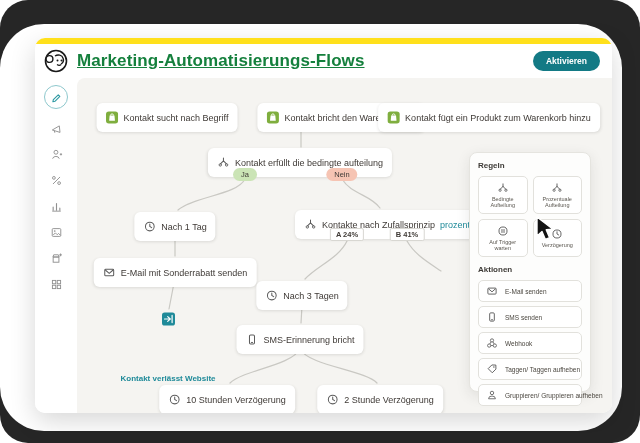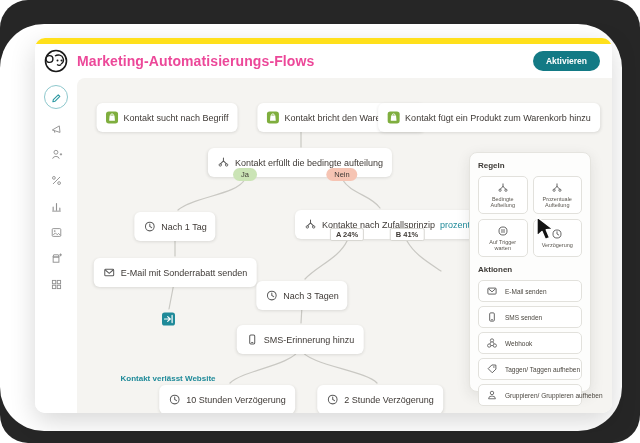--- a/index.html
+++ b/index.html
@@ -3,21 +3,21 @@
 <meta charset="utf-8">
 <style>
   html,body{margin:0;padding:0;background:#ffffff;font-family:"Liberation Sans",sans-serif;}
   .stage{position:relative;width:640px;height:443px;background:#262626;border-radius:28px;overflow:hidden;}
   .backdrop{position:absolute;left:0;top:24px;width:622px;height:407px;background:#ffffff;border-radius:44px;}
   .window{position:absolute;left:35px;top:38px;width:577px;height:375px;background:#ffffff;border-radius:10px;
           overflow:hidden;box-shadow:0 8px 26px rgba(0,0,0,.16);display:flex;flex-direction:column;}
   .topbar{height:6px;background:#ffe01b;flex:0 0 auto;}
   .hdr{height:34px;display:flex;align-items:center;flex:0 0 auto;}
   .logo-col{width:42px;display:flex;align-items:center;justify-content:center;}
-  .title{font-size:14px;font-weight:700;color:#ec4899;letter-spacing:.1px;}
+  .title{font-size:17px;font-weight:700;color:#15803d;letter-spacing:.1px;text-decoration:underline;}
   .activate{margin-left:auto;margin-right:12px;background:#137a85;color:#fff;border:none;border-radius:10px;
             font-size:8.5px;font-weight:700;padding:5px 13px;font-family:inherit;cursor:pointer;}
   .content{flex:1;display:flex;min-height:0;}
   .sidebar{width:42px;background:#fff;display:flex;flex-direction:column;align-items:center;padding-top:7px;gap:13px;flex:0 0 auto;}
   .sb-active{width:22px;height:22px;border-radius:50%;border:1.4px solid #8ec8cd;display:flex;align-items:center;justify-content:center;}
   .sb-ic{width:13px;height:13px;display:flex;align-items:center;justify-content:center;opacity:.75;}
   .canvas{flex:1;background:#f5f4f1;border-radius:8px 0 0 0;position:relative;overflow:hidden;}
   .wires{position:absolute;left:0;top:0;width:535px;height:335px;z-index:0;}
   .node{position:absolute;background:#fff;border-radius:6px;box-shadow:0 1px 3px rgba(40,40,35,.12);
         display:flex;align-items:center;gap:5px;padding:8px 9px;font-size:9px;color:#3f3a36;white-space:nowrap;z-index:1;}
@@ -276,21 +276,21 @@
           <svg width="14" height="14">
               <use href="#i-exit"></use>
             </svg>
           <div class="exit-label">Kontakt verlässt Website</div>
         </div>
 
         <div class="node ctr" style="left:223px;top:247px;">
           <svg class="nico">
               <use href="#i-phone"></use>
             </svg>
-          <span>SMS-Erinnerung hinzu</span>
+          <span>SMS-Erinnerung bricht</span>
         </div>
 
         <div class="node ctr" style="left:150px;top:307px;">
           <svg class="nico">
               <use href="#i-clock"></use>
             </svg>
           <span>10 Stunden Verzögerung</span>
         </div>
         <div class="node ctr" style="left:303px;top:307px;">
           <svg class="nico">

